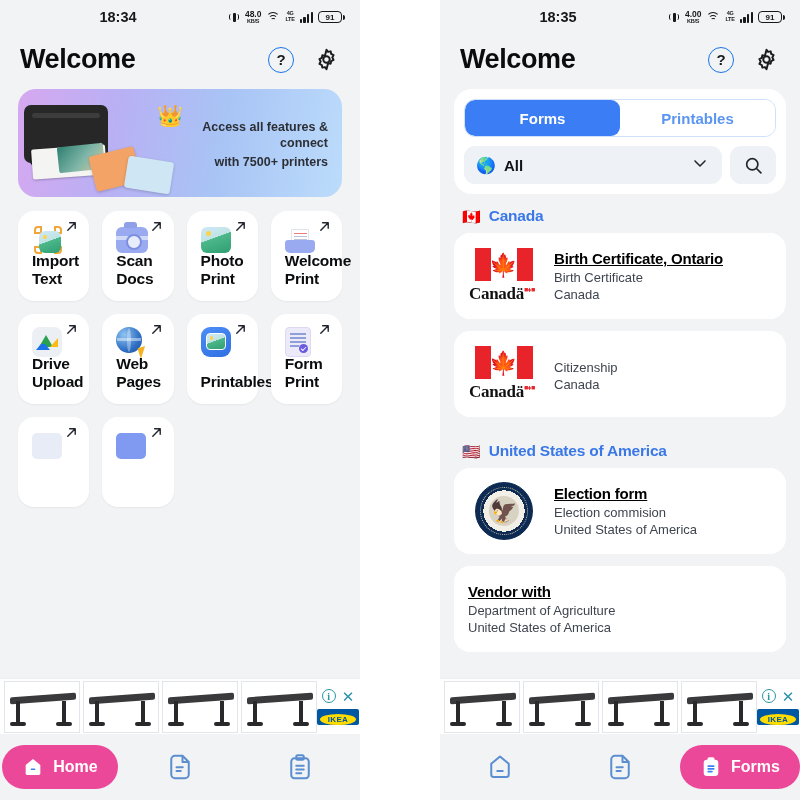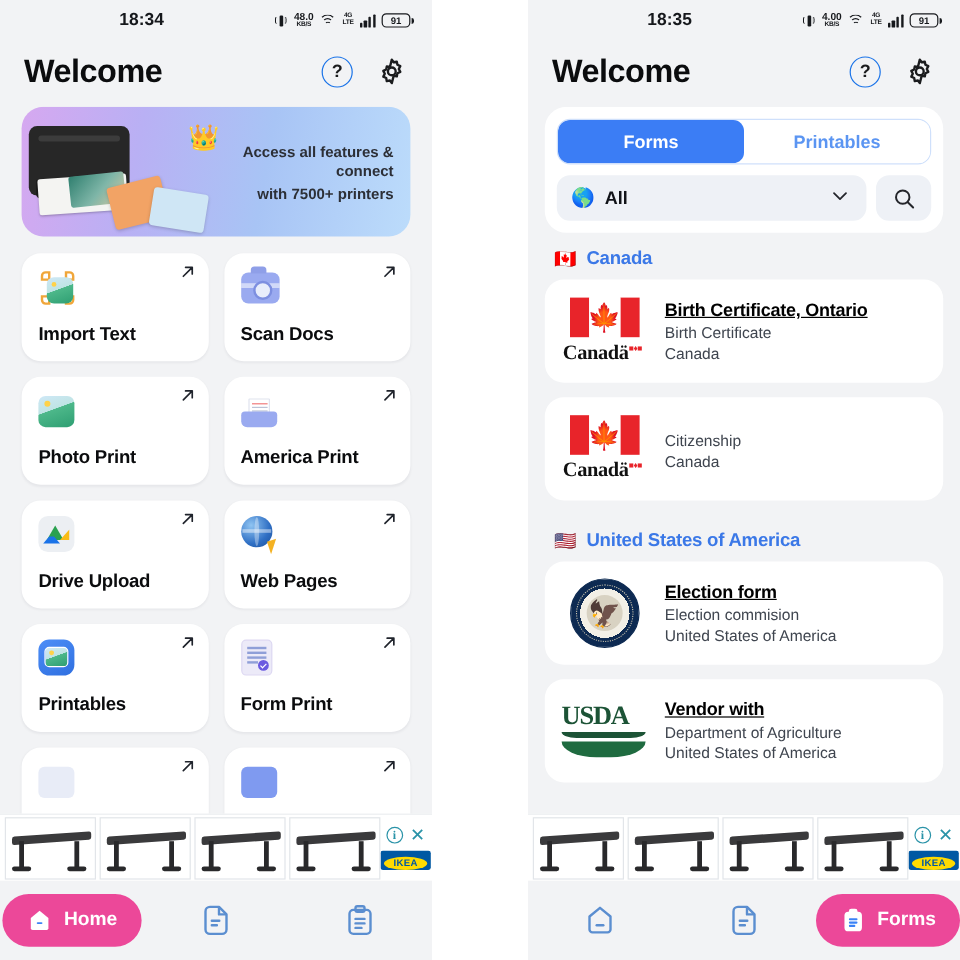--- a/index.html
+++ b/index.html
@@ -88,21 +88,21 @@
   .pr-tray{position:absolute;left:14px;top:58px;width:74px;height:30px;background:#f4f4f2;border-radius:2px;transform:rotate(-4deg);box-shadow:0 1px 2px rgba(0,0,0,.25);}
   .pr-photo{position:absolute;left:40px;top:56px;width:46px;height:26px;background:linear-gradient(135deg,#2f7f6f,#7fb6a8 55%,#d9c7a0);border-radius:2px;transform:rotate(-6deg);}
   .pr-c1{position:absolute;left:74px;top:62px;width:46px;height:36px;background:#f2a365;border-radius:3px;transform:rotate(-14deg);box-shadow:0 1px 3px rgba(0,0,0,.2);}
   .pr-c2{position:absolute;left:108px;top:70px;width:46px;height:32px;background:#cfe6f5;border-radius:3px;transform:rotate(9deg);box-shadow:0 1px 3px rgba(0,0,0,.2);}
   .pr-crown{position:absolute;left:139px;top:16px;font-size:21px;line-height:1;}
   .promo .txt { flex:1; padding-right:14px; text-align:right; }
   .promo .t1 { font-size:17px; font-weight:800; color:#121317; letter-spacing:-0.2px; }
   .promo .t2 { font-size:12.5px; font-weight:600; color:#2c2f36; line-height:1.3; margin-top:3px;}
 
   
-  .grid { display:grid; grid-template-columns:1fr 1fr; gap:13px; padding:14px 18px 0 18px; }
+  .grid { display:grid; grid-template-columns:1fr 1fr 1fr 1fr; gap:13px; padding:14px 18px 0 18px; }
   .tile {
     background:#fff; border-radius:16px; height:90px; position:relative;
     padding:13px 14px 0 14px; box-shadow:0 1px 2px rgba(16,24,40,.05);
     cursor:pointer;
   }
   .tile .arrow { position:absolute; right:11px; top:9px; width:13px; height:13px; }
   .tile .label { position:absolute; left:14px; bottom:13px; font-size:15.5px; font-weight:800; color:#0b0c0e; letter-spacing:-0.2px;}
   .tile .ticon { width:30px; height:30px; position:relative; }
 
   .ti-import{border:2px dashed transparent;width:32px;height:32px;position:relative;}
@@ -380,21 +380,21 @@
                   <i></i>
                   <i></i>
                   <i></i>
                 </div>
                 <div class="tray"></div>
               </div>
             </div>
           <svg class="arrow" viewBox="0 0 14 14" fill="none" stroke="#20242c" stroke-width="1.5">
               <path d="M3 11L11 3M5 3h6v6" stroke-linecap="round" stroke-linejoin="round"></path>
             </svg>
-          <div class="label">America Print</div>
+          <div class="label">Welcome Print</div>
         </div>
 
         <div class="tile">
           <div class="ticon">
               <div class="ti-drive">
                 <i class="g1"></i>
                 <i class="g2"></i>
                 <i class="g3"></i>
               </div>
             </div>
@@ -668,27 +668,20 @@
             </div>
         </div>
         <div class="meta">
           <div class="ttl">Election form</div>
           <div class="sub">Election commision</div>
           <div class="cty">United States of America</div>
         </div>
       </div>
 
       <div class="formcard">
-        <div class="logo">
-          <div class="usda">
-              <div class="w">USDA</div>
-              <div class="s1"></div>
-              <div class="s2"></div>
-            </div>
-        </div>
         <div class="meta">
           <div class="ttl">Vendor with</div>
           <div class="sub">Department of Agriculture</div>
           <div class="cty">United States of America</div>
         </div>
       </div>
     </div>
 
     <div class="adbar">
       <div class="adimgs">

